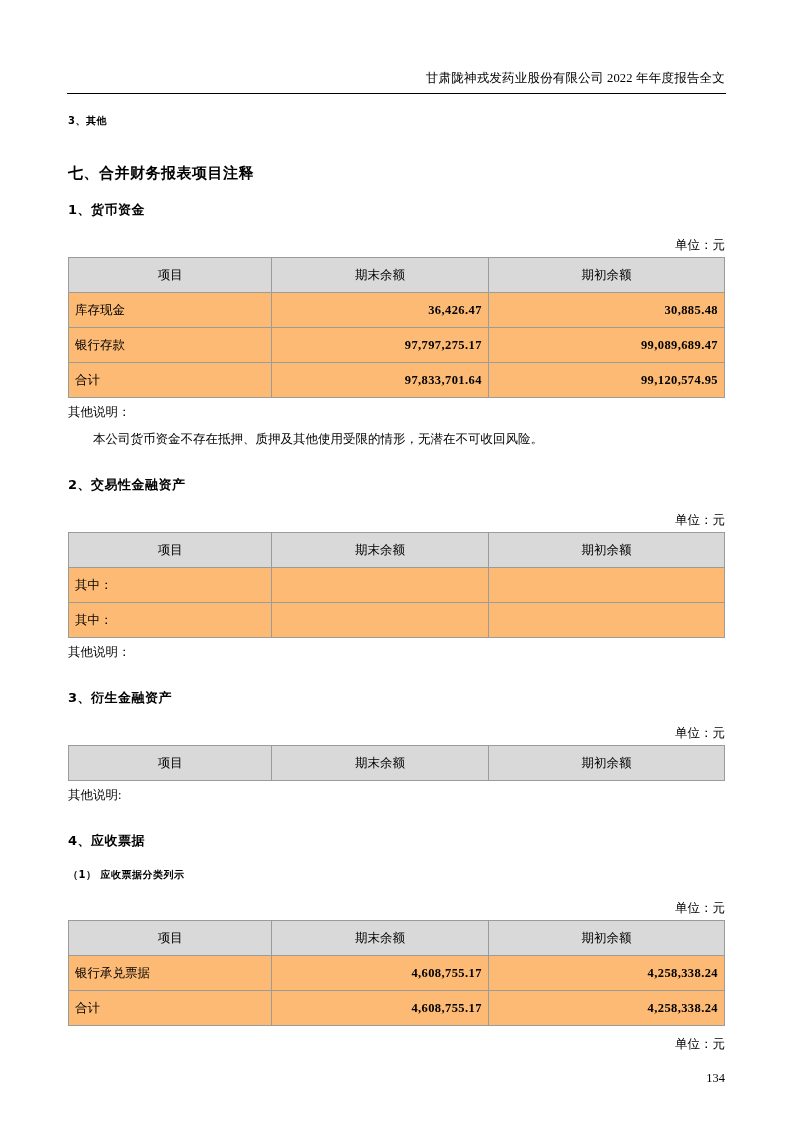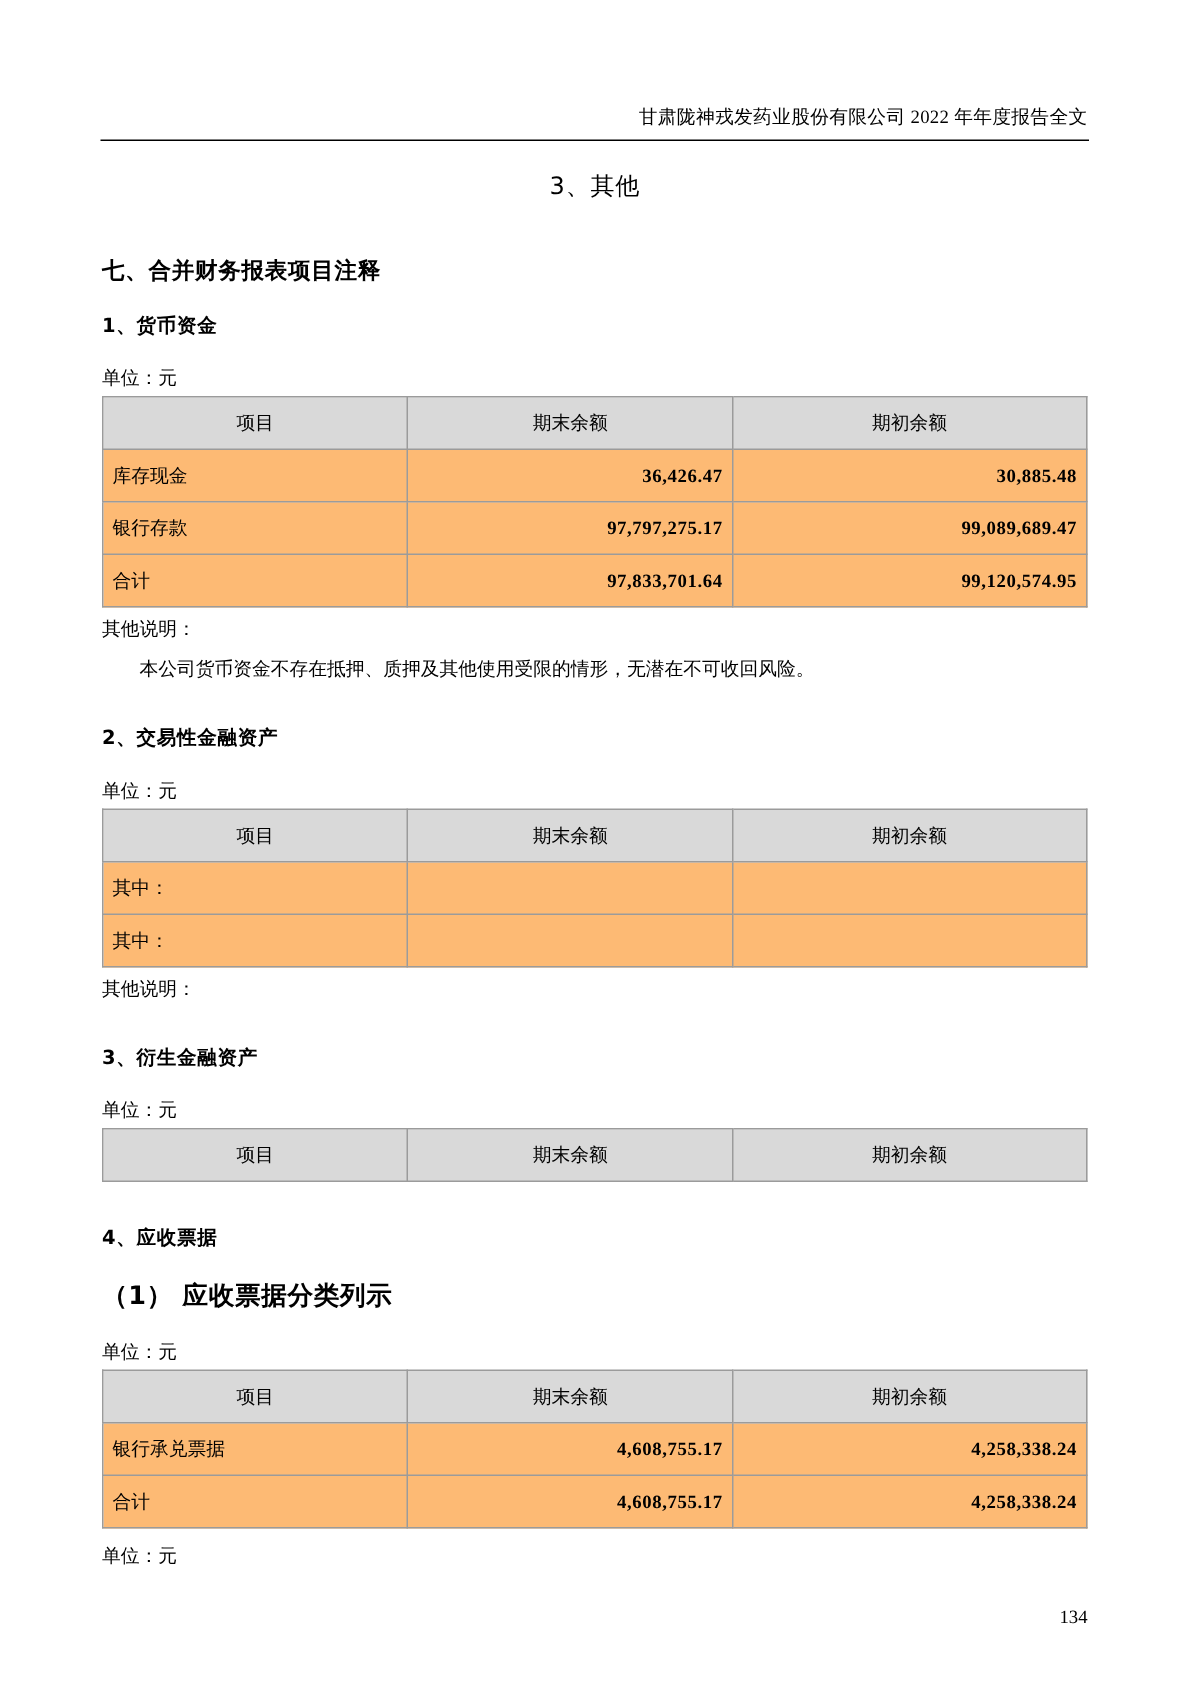--- a/index.html
+++ b/index.html
@@ -28,47 +28,46 @@
     color: #000;
   }
   .header-rule {
     border-top: 1px solid #000;
     margin-top: 6px;
     margin-left: -1px;
     margin-right: -1px;
   }
   .h3 {
     font-family: "DejaVu Sans", "Liberation Sans", sans-serif;
-    font-weight: normal;
-    font-size: 16px;
+    font-weight: bold;
+    font-size: 10px;
     margin: 20px 0 0 0;
     letter-spacing: 0.5px;
-    text-align: center;
   }
   .h2 {
     font-family: Liberation Serif, serif;
     font-weight: bold;
     font-size: 15px;
     margin: 0;
     letter-spacing: 0.5px;
   }
   .sec-title {
     font-family: "DejaVu Sans", "Liberation Sans", sans-serif;
     font-weight: bold;
     font-size: 13px;
     letter-spacing: 0.5px;
   }
   .sub-title {
     font-family: "DejaVu Sans", "Liberation Sans", sans-serif;
     font-weight: bold;
-    font-size: 17px;
+    font-size: 10px;
     letter-spacing: 0.5px;
   }
   .unit {
-    text-align: left;
+    text-align: right;
     font-size: 12.5px;
     margin-bottom: 3px;
   }
   table.fin {
     width: 100%;
     border-collapse: collapse;
     table-layout: fixed;
     font-size: 12.5px;
   }
   table.fin td, table.fin th {
@@ -229,20 +228,21 @@
       </colgroup>
     <thead>
       <tr>
         <th>项目</th>
         <th>期末余额</th>
         <th>期初余额</th>
       </tr>
     </thead>
   </table>
 
+  <div class="note">其他说明:</div>
 
   <div class="gap-lg"></div>
 
   <div class="sec-title">4、应收票据</div>
 
   <div class="gap-md"></div>
 
   <div class="sub-title">（1）  应收票据分类列示</div>
 
   <div class="gap-md"></div>

